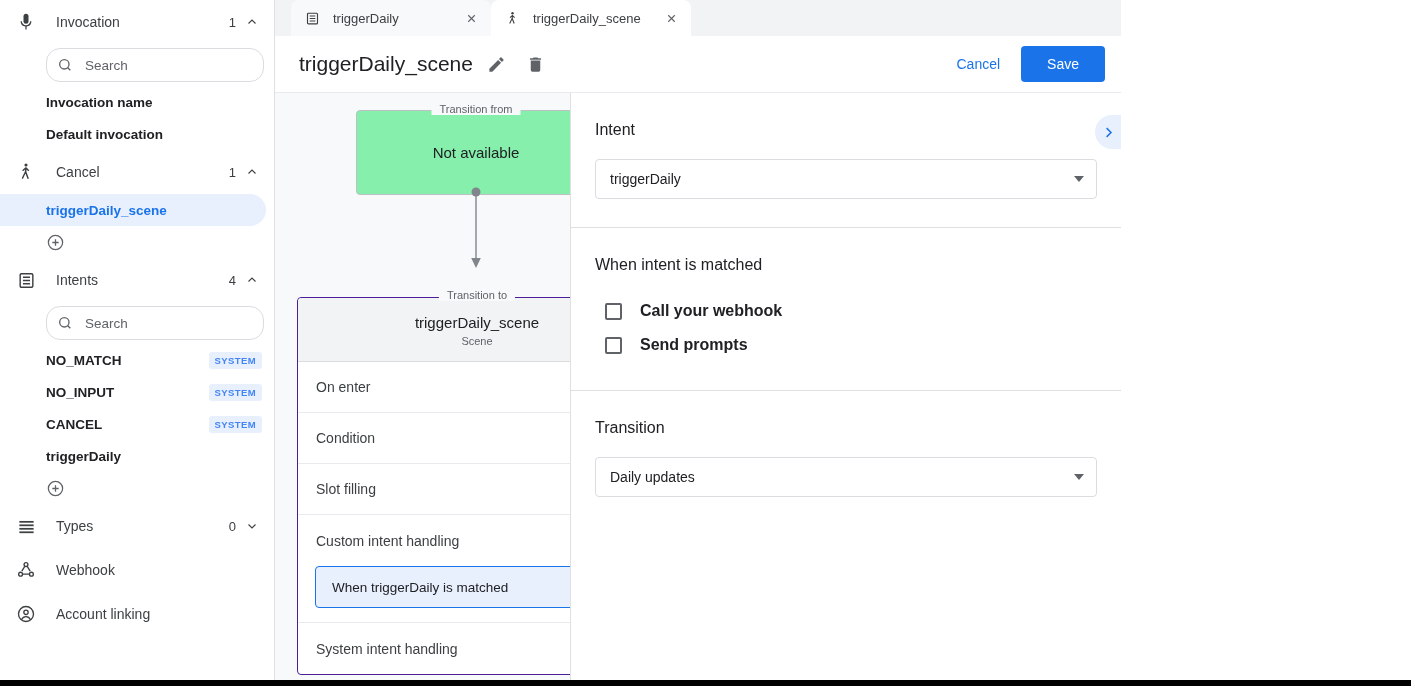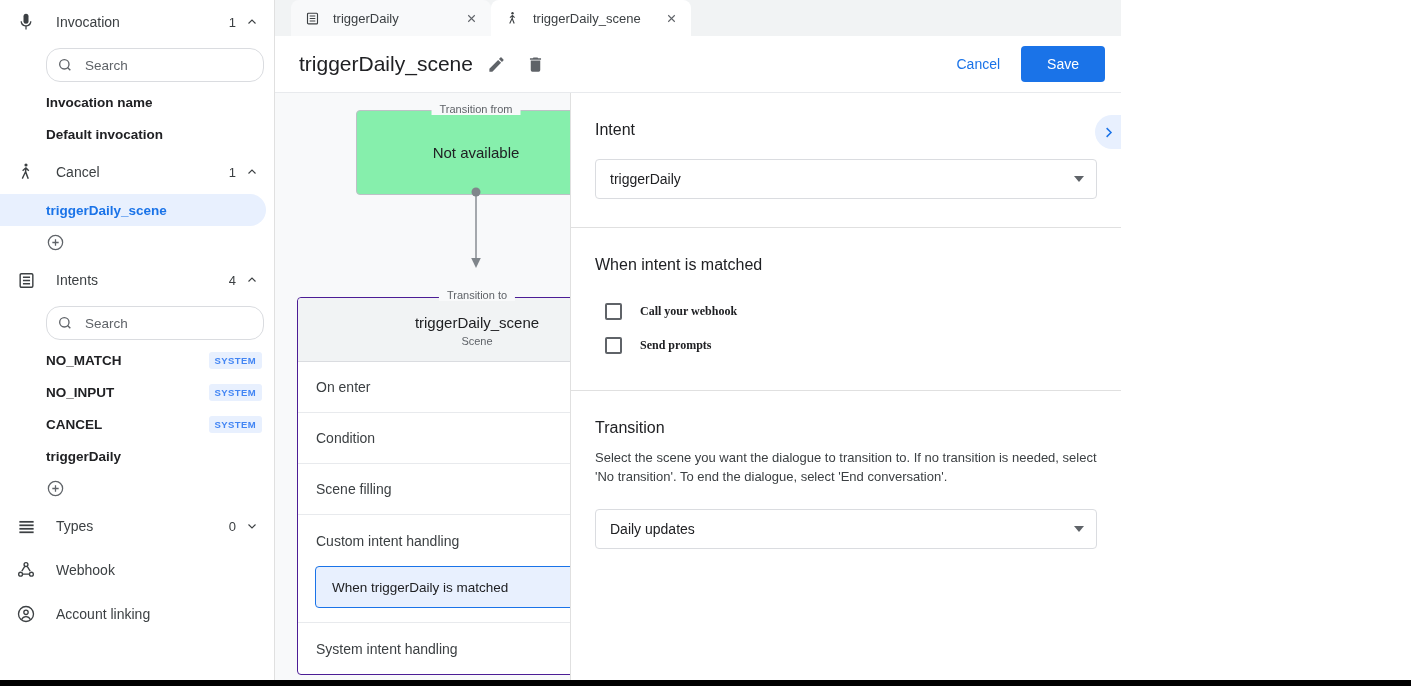--- a/index.html
+++ b/index.html
@@ -191,21 +191,21 @@
   .select .v { flex: 1; }
   .select .ar {
     width: 0; height: 0; border-left: 5px solid transparent;
     border-right: 5px solid transparent; border-top: 6px solid #5f6368;
   }
   .cbrow { display:flex; align-items:center; height: 34px; cursor:pointer; }
   .cbox {
     width: 17px; height: 17px; border: 2px solid #5f6368;
     border-radius: 2px; margin-left: 10px; margin-right: 18px; flex:0 0 17px;
   }
-  .cblabel { font-size: 12px; font-weight: bold; color: #202124; font-family: Liberation Serif, serif; }
+  .cblabel { font-size: 16px; font-weight: bold; color: #202124; }
   .rdesc { font-size: 13px; color: #3c4043; line-height: 1.45; margin: -8px 0 22px 0; }
 
   .collapse-tab {
     position: absolute; right: 0; top: 22px;
     width: 26px; height: 34px;
     background: #e8f0fe; border-radius: 17px 0 0 17px;
     display:flex; align-items:center; justify-content:center;
     color: #1a73e8; cursor: pointer; z-index: 5;
   }
   .bottombar { position:absolute; left:0; bottom:0; width:1411px; height:6px; background:#000; }
@@ -439,21 +439,21 @@
 
           <div class="scene-row">
             <span>On enter</span>
             <span class="plus">+</span>
           </div>
           <div class="scene-row">
             <span>Condition</span>
             <span class="plus">+</span>
           </div>
           <div class="scene-row">
-            <span>Scene filling</span>
+            <span>Slot filling</span>
             <span class="plus">+</span>
           </div>
 
           <div style="border-bottom:1px solid #e8eaed;">
             <div class="scene-row" style="border-bottom:none;">
               <span>Custom intent handling</span>
               <span class="plus">+</span>
             </div>
             <div class="intent-chip">
               <span>When triggerDaily is matched</span>
@@ -501,21 +501,20 @@
             <span class="cblabel">Call your webhook</span>
           </div>
           <div class="cbrow">
             <span class="cbox"></span>
             <span class="cblabel">Send prompts</span>
           </div>
         </div>
 
         <div class="rsection">
           <div class="rtitle">Transition</div>
-          <div class="rdesc">Select the scene you want the dialogue to transition to. If no transition is needed, select 'No transition'. To end the dialogue, select 'End conversation'.</div>
           <div class="select">
             <span class="v">Daily updates</span>
             <span class="ar"></span>
           </div>
         </div>
 
       </div>
     </div>
   </div>
 

